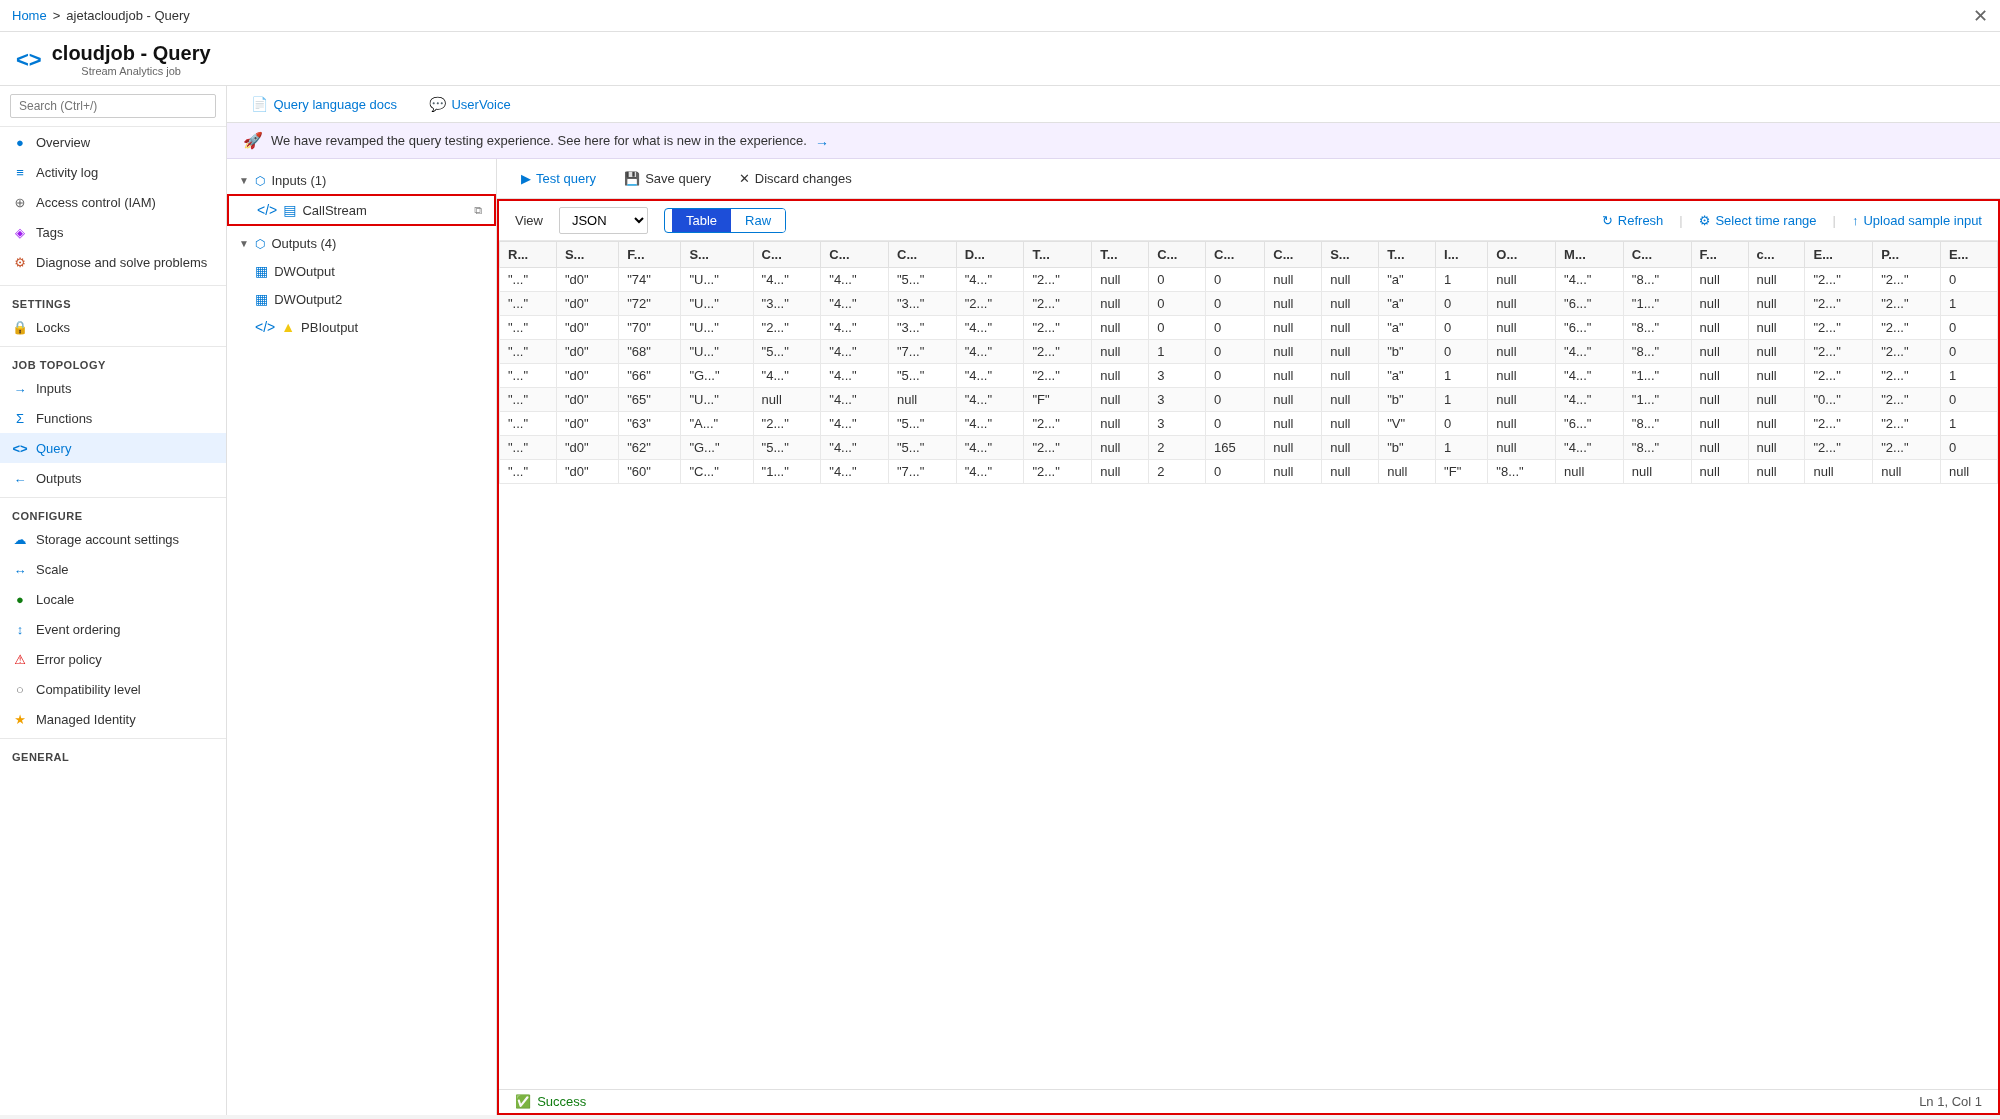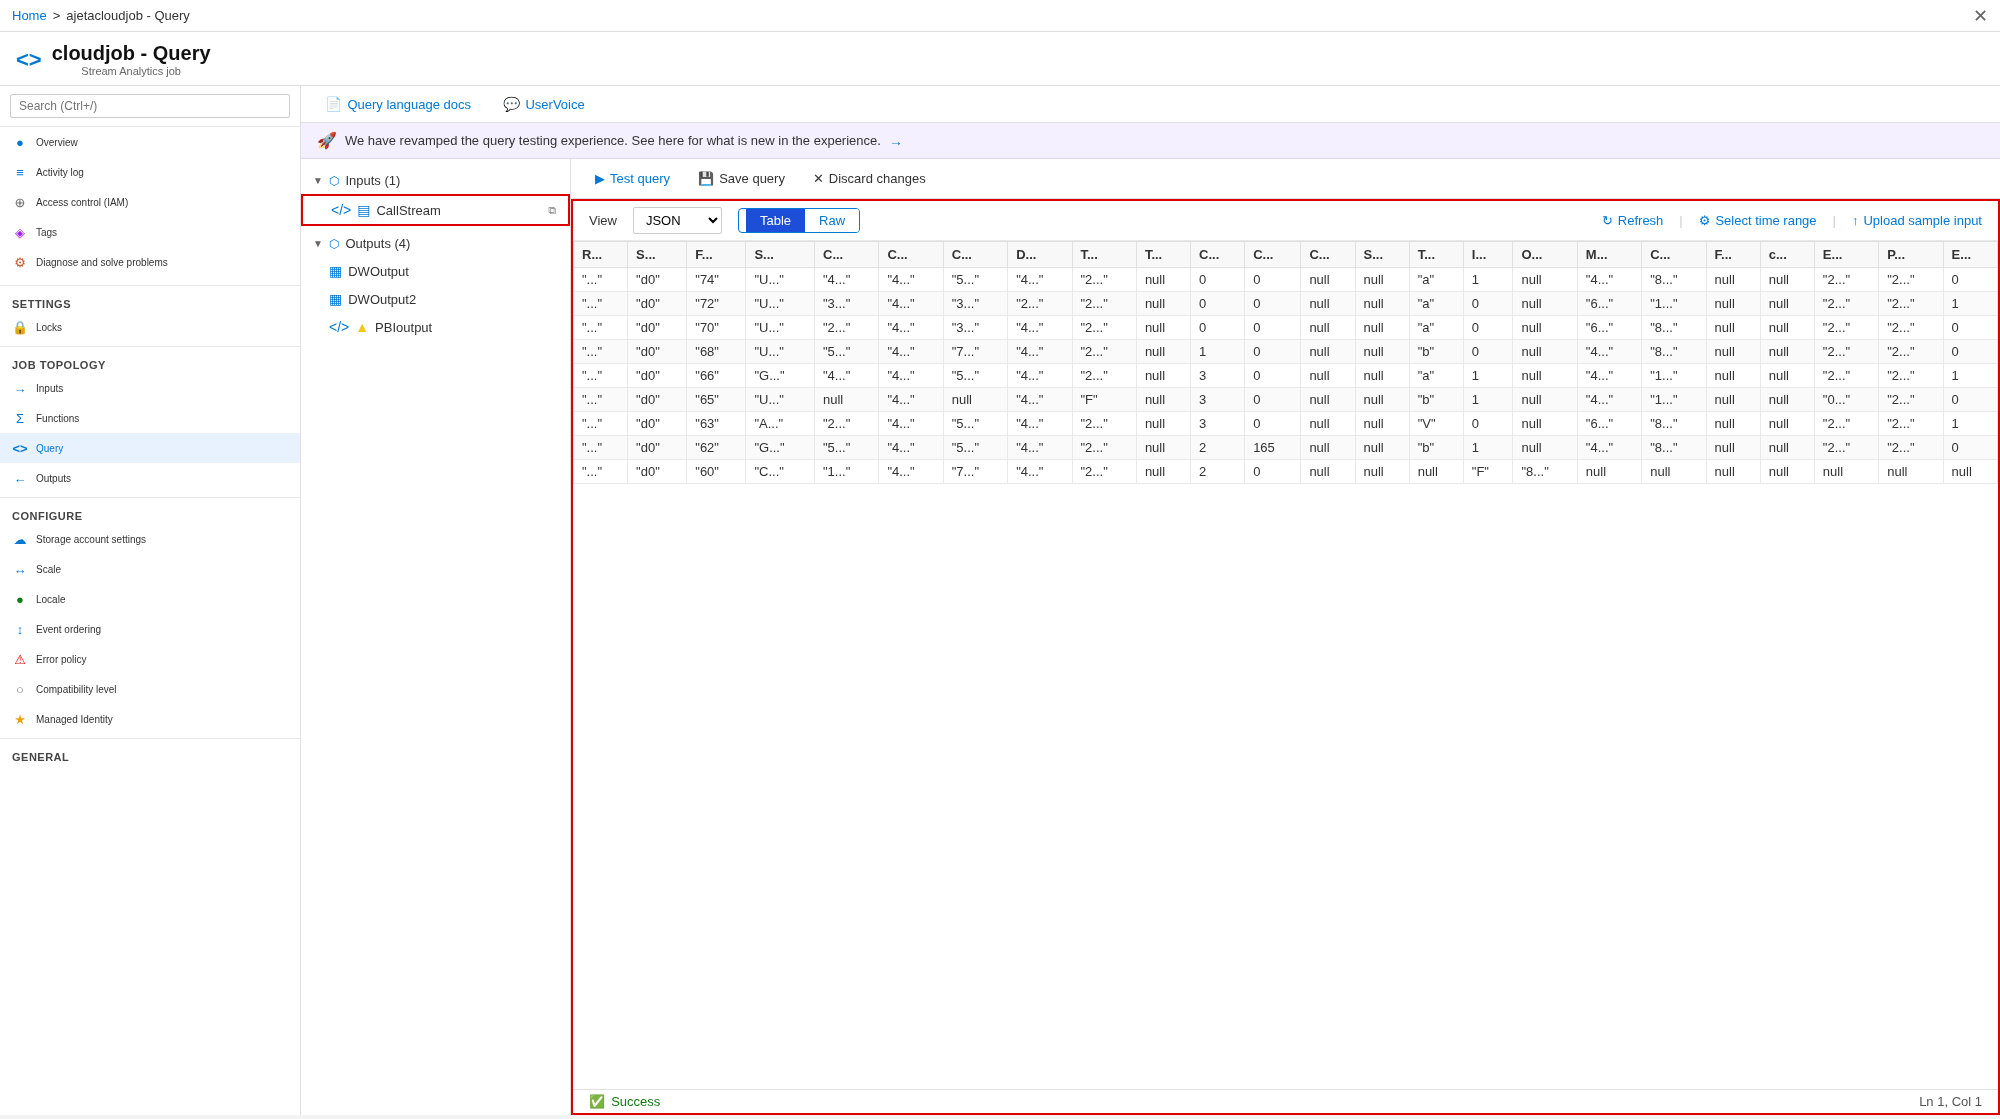--- a/index.html
+++ b/index.html
@@ -14,28 +14,28 @@
     
     .app-header { background: #fff; padding: 10px 16px 8px; border-bottom: 1px solid #e0e0e0; display: flex; align-items: center; gap: 10px; }
     .app-header .logo { color: #0078d4; font-size: 22px; font-weight: 700; }
     .app-header .title-block .title { font-size: 20px; font-weight: 700; color: #111; }
     .app-header .title-block .subtitle { font-size: 11px; color: #666; text-align: center; }
 
     
     .main-layout { display: flex; height: calc(1119px - 90px); }
 
     
-    .sidebar { width: 301px; background: #fff; border-right: 1px solid #e0e0e0; display: flex; flex-direction: column; overflow-y: auto; flex-shrink: 0; }
+    .sidebar { width: 227px; background: #fff; border-right: 1px solid #e0e0e0; display: flex; flex-direction: column; overflow-y: auto; flex-shrink: 0; }
     .sidebar-search { padding: 8px 10px; border-bottom: 1px solid #e8e8e8; }
     .sidebar-search input { width: 100%; border: 1px solid #ccc; padding: 4px 8px; font-size: 12px; border-radius: 2px; }
     .sidebar-section-label { font-size: 11px; font-weight: 600; color: #444; padding: 8px 12px 2px; text-transform: uppercase; letter-spacing: 0.5px; }
     .sidebar-item { display: flex; align-items: center; gap: 8px; padding: 7px 12px; cursor: pointer; color: #333; }
     .sidebar-item.active { background: #e8f2ff; color: #0078d4; }
     .sidebar-item .icon { width: 16px; height: 16px; display: inline-flex; align-items: center; justify-content: center; flex-shrink: 0; }
-    .sidebar-item .label { font-size: 10px; }
+    .sidebar-item .label { font-size: 13px; }
     .sidebar-divider { border: none; border-top: 1px solid #e8e8e8; margin: 4px 0; }
 
     
     .content-area { flex: 1; display: flex; flex-direction: column; overflow: hidden; }
 
     
     .query-toolbar { background: #fff; padding: 6px 16px; border-bottom: 1px solid #e0e0e0; display: flex; align-items: center; gap: 16px; }
     .toolbar-btn { display: flex; align-items: center; gap: 5px; background: none; border: none; cursor: pointer; color: #0078d4; font-size: 13px; padding: 4px 8px; }
     .toolbar-btn .icon { font-size: 14px; }
 

